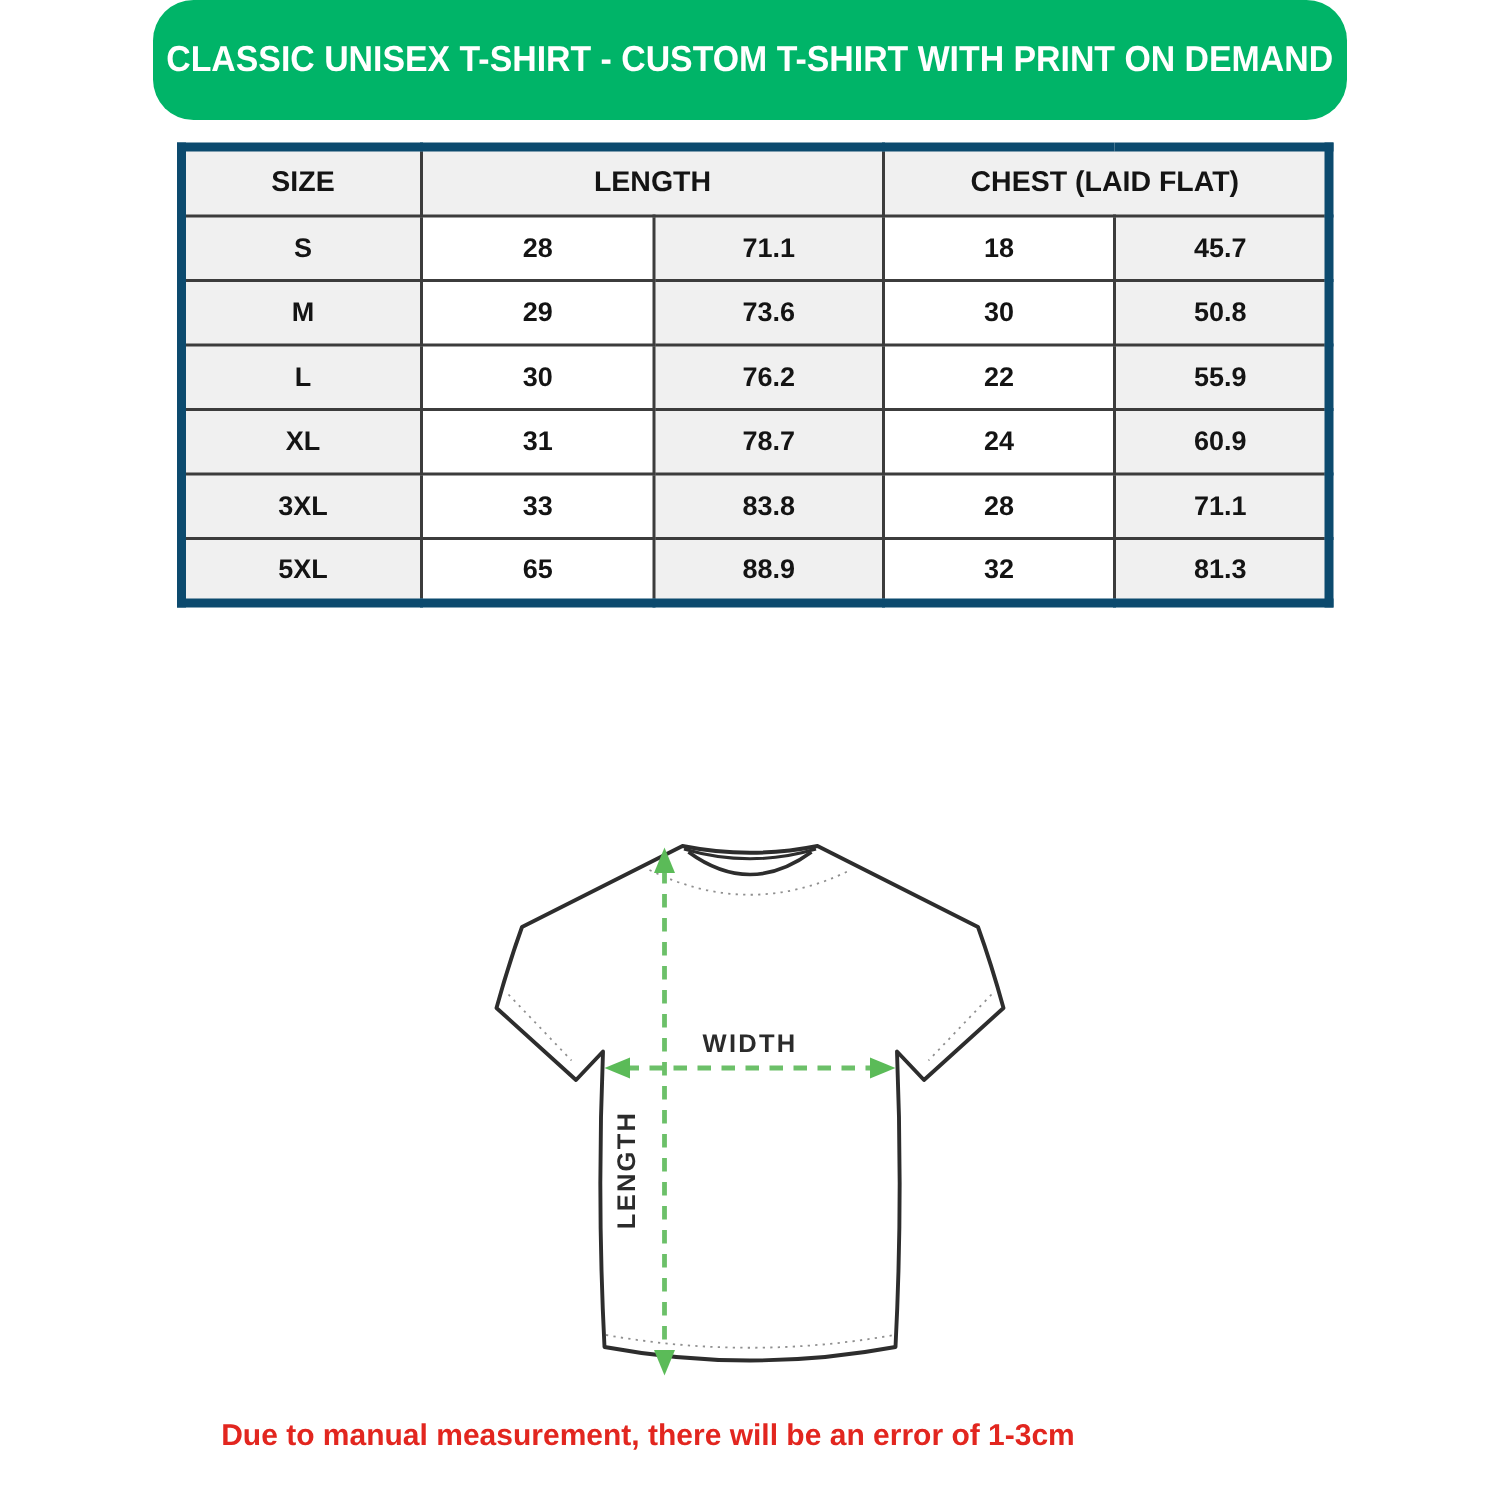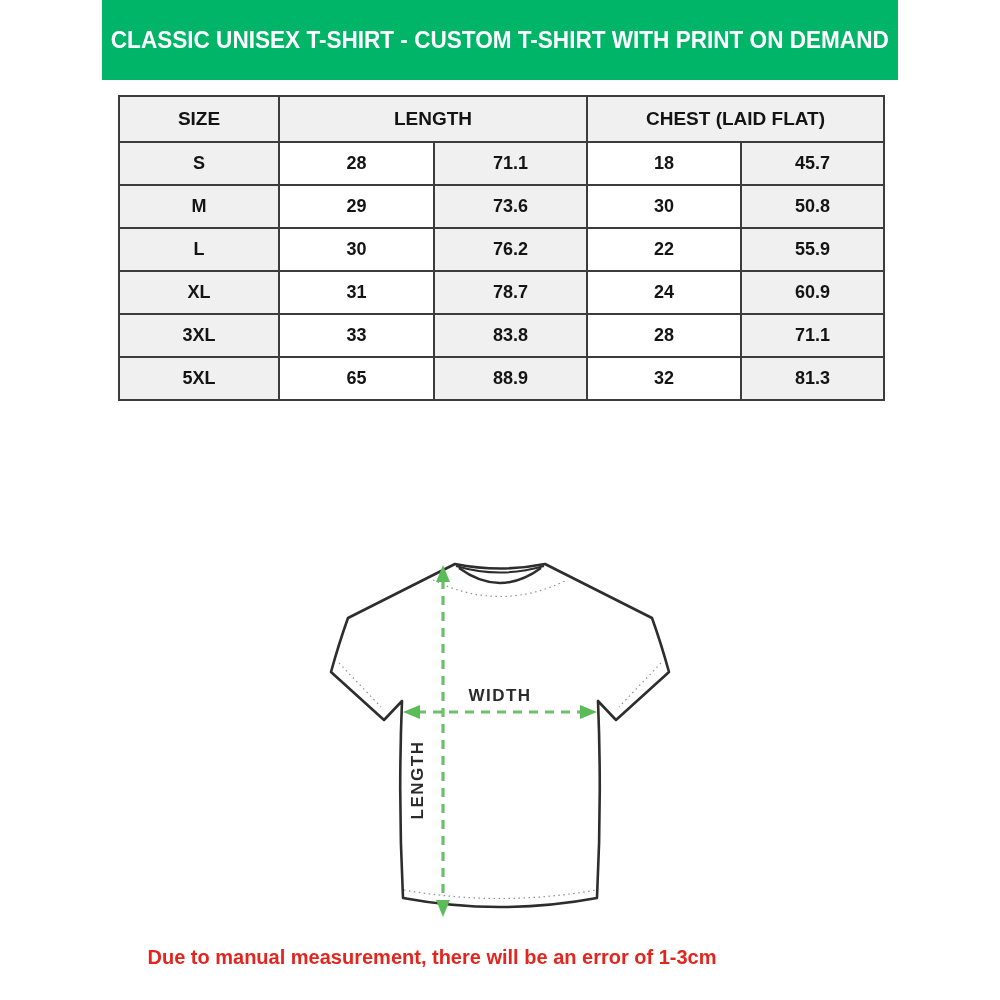--- a/index.html
+++ b/index.html
@@ -1,31 +1,31 @@
 <!DOCTYPE html>
 <html><head>
 <meta charset="utf-8">
 <style>
   * { margin: 0; padding: 0; box-sizing: border-box; }
   html, body { width: 1000px; height: 1000px; background: #ffffff;
     font-family: "Liberation Sans", sans-serif; position: relative; overflow: hidden; }
 
   .banner {
     position: absolute; left: 102px; top: 0; width: 796px; height: 80px;
-    display: flex; align-items: center; justify-content: center;
+    display: flex; align-items: center; justify-content: center; border-radius: 27px;
   }
   .banner-text {
     color: #ffffff; font-weight: 700; font-size: 24px; white-space: nowrap;
     transform: scaleX(0.94); letter-spacing: 0px;
   }
 
   table.size-chart {
     position: absolute; left: 118px; top: 95px; width: 765px;
     border-collapse: collapse; table-layout: fixed;
-    border: 2px solid #0c4a6e;
+    border: 6px solid #0c4a6e;
   }
   table.size-chart td, table.size-chart th {
     border: 2px solid #3c3c3c; text-align: center; vertical-align: middle;
     font-weight: 700; color: #141414; background: #ffffff;
   }
   table.size-chart th { height: 46px; font-size: 19px; }
   table.size-chart td { height: 43px; font-size: 18px; }
   .shade { background: #f0f0f0 !important; }
   col.c-size { width: 160px; } col.c-lin { width: 155px; } col.c-lcm { width: 153px; }
   col.c-cin { width: 154px; } col.c-ccm { width: 143px; }

